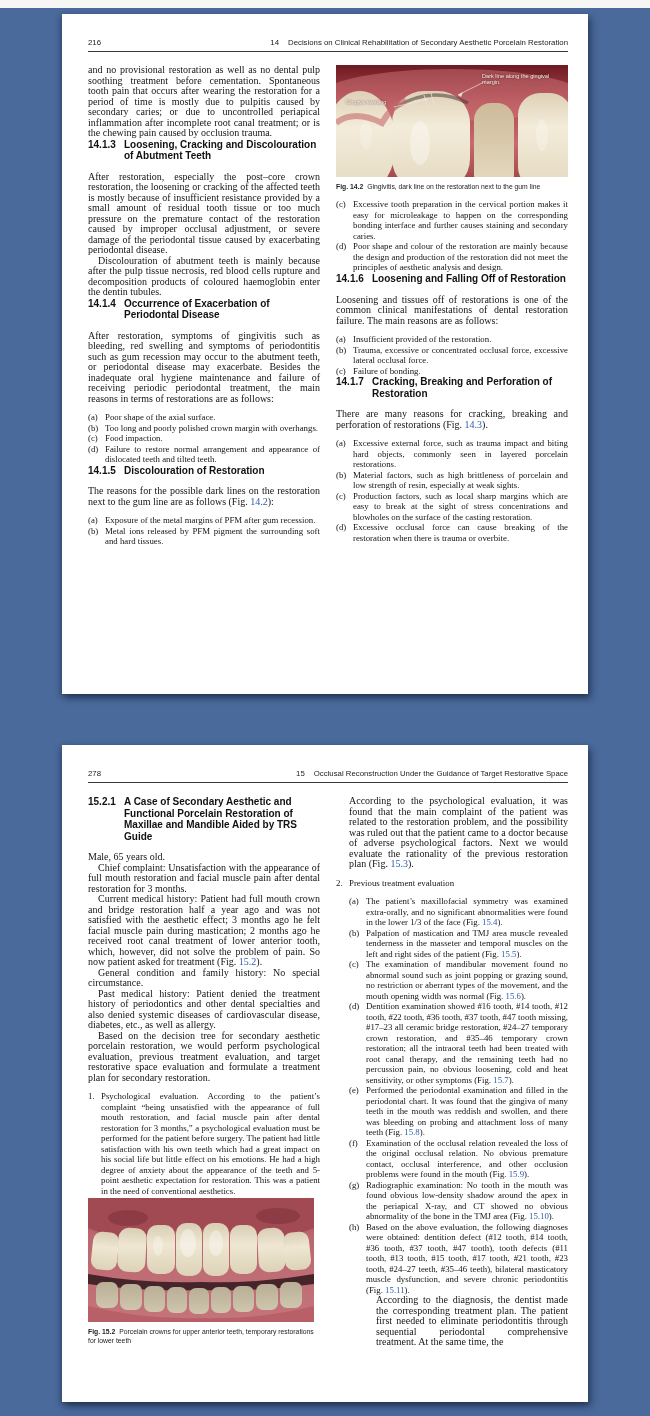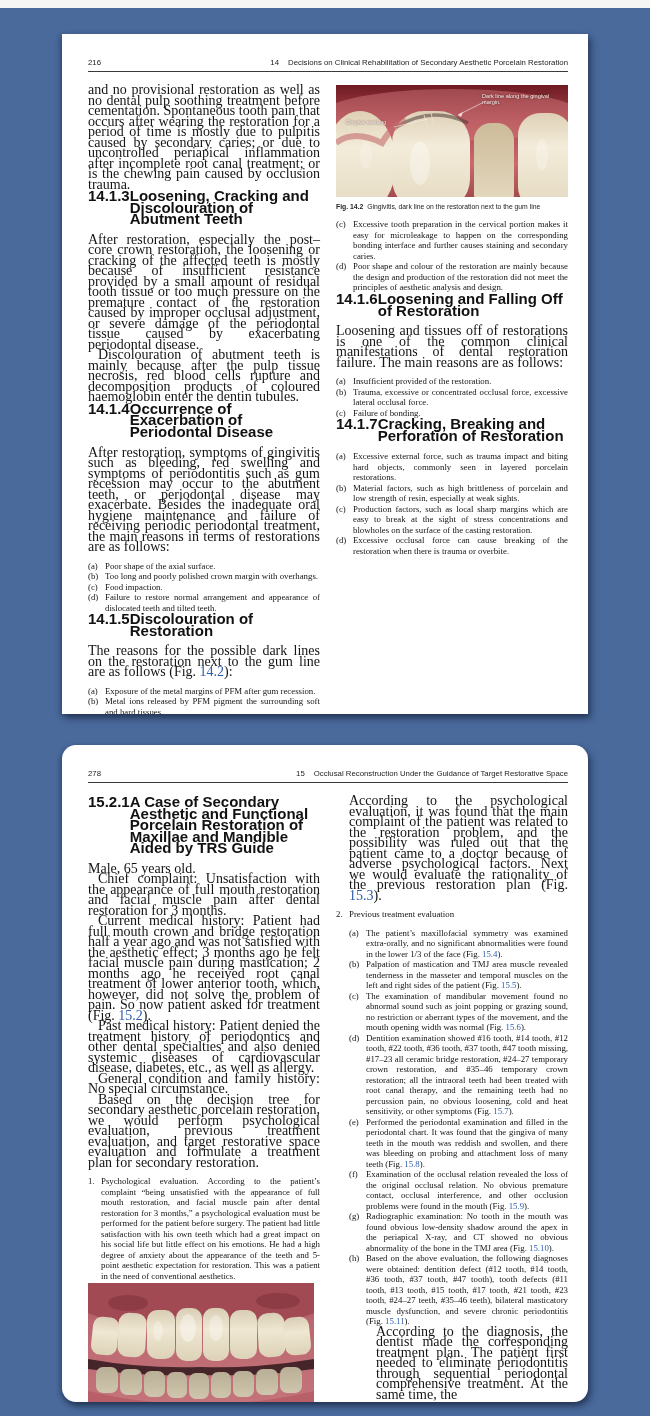--- a/index.html
+++ b/index.html
@@ -8,47 +8,47 @@
     background:#4a6a9c;
     font-family:"Liberation Serif","DejaVu Serif",serif;
   }
   .top-strip{position:absolute;top:0;left:0;width:650px;height:8px;background:#f6f6f4;}
 
   .page{
     position:absolute;left:62px;width:526px;background:#ffffff;
     box-shadow:3px 4px 7px rgba(15,25,45,.55), -2px 2px 5px rgba(15,25,45,.3);
     overflow:hidden;
   }
-  .page-1{top:34px;height:680px;}
-  .page-2{top:745px;height:657px;border-radius:14px;}
+  .page-1{top:14px;height:680px;}
+  .page-2{top:745px;height:657px;}
   .page-inner{padding:24px 20px 0 26px;}
 
   .running-head{
     display:flex;justify-content:space-between;align-items:flex-end;
     font-family:"Liberation Sans","DejaVu Sans",sans-serif;
     font-size:7.8px;color:#222;
     border-bottom:1px solid #3a3a3a;padding-bottom:4px;
   }
   .rh-right{display:flex;gap:9px;}
 
   .cols{display:flex;gap:16px;margin-top:13px;}
   .col{width:232px;}
 
   .para{
-    margin:0 0 0 0;font-size:14px;line-height:10.5px;color:#141414;
+    margin:0 0 0 0;font-size:10px;line-height:10.5px;color:#141414;
     text-align:justify;
   }
   .para.indent{text-indent:10px;}
   .para.cont1{margin-left:13px;}
   .para.cont2{margin-left:40px;}
 
   .heading{
     display:flex;margin:0 0 10px 0;
     font-family:"Liberation Sans","DejaVu Sans",sans-serif;
-    font-weight:bold;font-size:15px;line-height:11.6px;color:#111;
+    font-weight:bold;font-size:10px;line-height:11.6px;color:#111;
   }
   .h-num{flex:0 0 36px;}
   .h-title{flex:1;}
   .first-block .heading{margin-top:0;}
 
   .list{margin:8px 0 0 0;}
   .li{display:flex;font-size:8.8px;line-height:10.5px;color:#141414;}
   .li-label{flex:0 0 17px;}
   .li-text{flex:1;text-align:justify;}
   .list.nested{margin-left:13px;}
@@ -205,20 +205,21 @@
             </div>
             <div class="li">
               <span class="li-label">(c)</span>
               <div class="li-text">Failure of bonding.</div>
             </div>
           </div>
           <h3 class="heading">
             <span class="h-num">14.1.7</span>
             <span class="h-title">Cracking, Breaking and Perforation of Restoration</span>
           </h3>
+          <p class="para">There are many reasons for cracking, breaking and perforation of restorations (Fig. <span class="figref">14.3</span>).</p>
           <div class="list">
             <div class="li">
               <span class="li-label">(a)</span>
               <div class="li-text">Excessive external force, such as trauma impact and biting hard objects, commonly seen in layered porcelain restorations.</div>
             </div>
             <div class="li">
               <span class="li-label">(b)</span>
               <div class="li-text">Material factors, such as high brittleness of porcelain and low strength of resin, especially at weak sights.</div>
             </div>
             <div class="li">
@@ -246,22 +247,22 @@
     </div>
     <div class="cols">
       <div class="col first-block">
           <h3 class="heading">
             <span class="h-num">15.2.1</span>
             <span class="h-title">A Case of Secondary Aesthetic and Functional Porcelain Restoration of Maxillae and Mandible Aided by TRS Guide</span>
           </h3>
           <p class="para">Male, 65 years old.</p>
           <p class="para indent">Chief complaint: Unsatisfaction with the appearance of full mouth restoration and facial muscle pain after dental restoration for 3 months.</p>
           <p class="para indent">Current medical history: Patient had full mouth crown and bridge restoration half a year ago and was not satisfied with the aesthetic effect; 3 months ago he felt facial muscle pain during mastication; 2 months ago he received root canal treatment of lower anterior tooth, which, however, did not solve the problem of pain. So now patient asked for treatment (Fig. <span class="figref">15.2</span>).</p>
+          <p class="para indent">General condition and family history: No special circumstance.</p>
           <p class="para indent">Past medical history: Patient denied the treatment history of periodontics and other dental specialties and also denied systemic diseases of cardiovascular disease, diabetes, etc., as well as allergy.</p>
-          <p class="para indent">General condition and family history: No special circumstance.</p>
           <p class="para indent">Based on the decision tree for secondary aesthetic porcelain restoration, we would perform psychological evaluation, previous treatment evaluation, and target restorative space evaluation and formulate a treatment plan for secondary restoration.</p>
           <div class="numlist">
             <div class="li">
               <span class="nli-label">1.</span>
               <div class="li-text">Psychological evaluation. According to the patient’s complaint “being unsatisfied with the appearance of full mouth restoration, and facial muscle pain after dental restoration for 3 months,” a psychological evaluation must be performed for the patient before surgery. The patient had little satisfaction with his own teeth which had a great impact on his social life but little effect on his emotions. He had a high degree of anxiety about the appearance of the teeth and 5-point aesthetic expectation for restoration. This was a patient in the need of conventional aesthetics.</div>
             </div>
           </div>
           <div class="figure-slot">
             <div class="photo mt2" id="figstore-fig15" style="width:226px;height:124px;">
     <svg width="226" height="124" viewBox="0 0 226 124">

